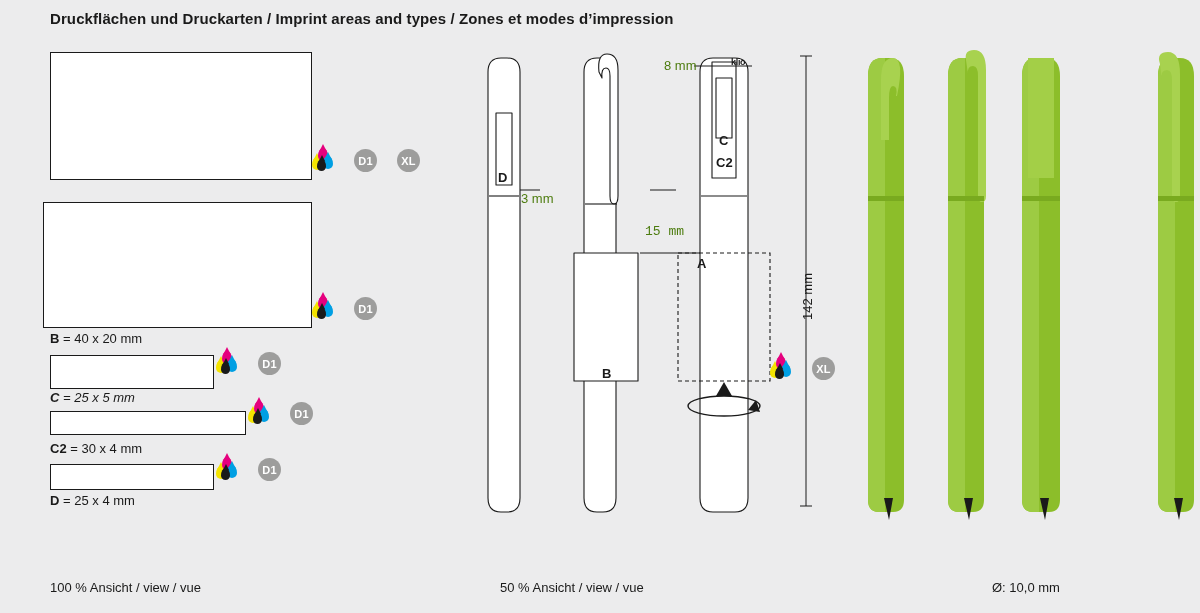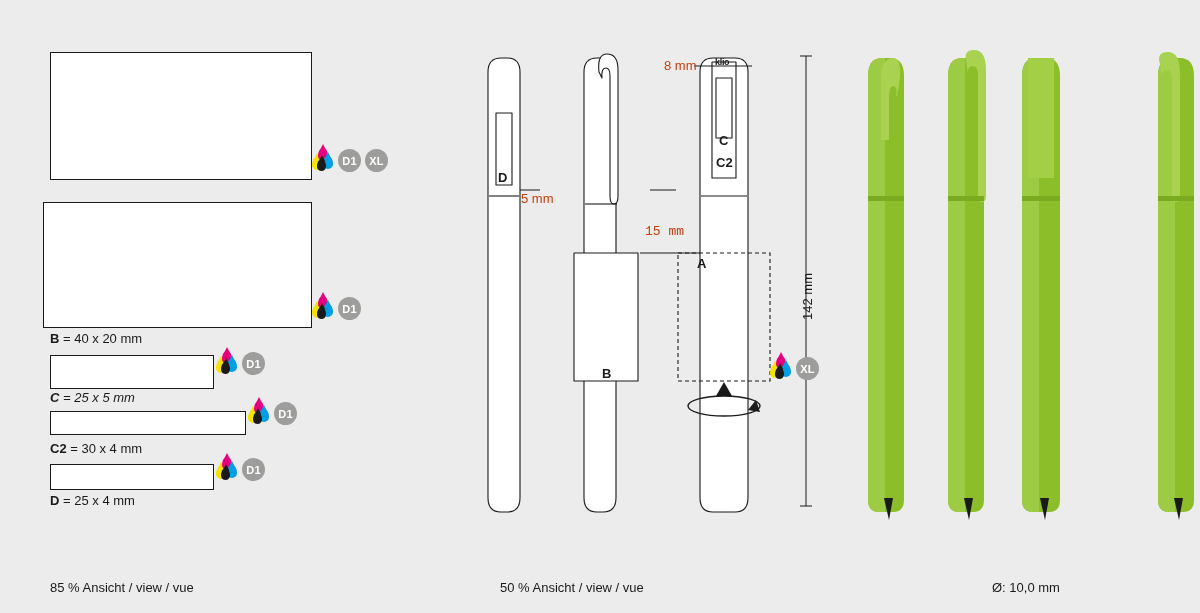--- a/index.html
+++ b/index.html
@@ -24,40 +24,40 @@
     position: absolute;
     left: 50px;
     top: 10px;
     font-size: 15px;
     font-weight: bold;
     letter-spacing: 0.1px;
     white-space: nowrap;
   }
 
   
-  .abs { position: absolute; }
+  .abs { position: absolute; margin-left: 16px; }
   .box {
     position: absolute;
     background: #ffffff;
     border: 1px solid #1a1a1a;
     box-sizing: border-box;
   }
   .caption {
     position: absolute;
     font-size: 13px;
     white-space: nowrap;
   }
   .caption b { font-weight: bold; }
 
   
   .drop-group {
     position: absolute;
     display: flex;
     align-items: flex-end;
-    gap: 4px;
+    gap: 20px;
   }
   .cmyk {
     position: relative;
     width: 22px;
     height: 24px;
   }
   .cmyk span {
     position: absolute;
     width: 10px;
     height: 13px;
@@ -99,21 +99,21 @@
   
   .inlabel {
     position: absolute;
     font-size: 13px;
     font-weight: bold;
     color: #1a1a1a;
   }
   .dim {
     position: absolute;
     font-size: 13px;
-    color: #c2410c;
+    color: #4d7c0f;
     white-space: nowrap;
   }
   .vdim {
     position: absolute;
     font-size: 13px;
     color: #1a1a1a;
     white-space: nowrap;
     transform: rotate(-90deg);
     transform-origin: left top;
   }
@@ -126,20 +126,21 @@
   }
   .f1 { left: 50px; }
   .f2 { left: 500px; }
   .f3 { left: 992px; }
 </style>
 </head>
 <body>
 
 <div class="root">
 
+  <div class="title">Druckflächen und Druckarten / Imprint areas and types / Zones et modes d’impression</div>
 
   <div class="box" style="left:50px; top:52px; width:262px; height:128px;"></div>
   <div class="drop-group" style="left:312px; top:148px;">
     <div class="cmyk">
       <span class="d-y"></span>
         <span class="d-m"></span>
         <span class="d-c"></span>
         <span class="d-k"></span>
     </div>
     <div class="badge">D1</div>
@@ -272,31 +273,31 @@
   </svg>
 
   <div class="inlabel" style="left:498px; top:170px;">D</div>
   <div class="inlabel" style="left:602px; top:366px;">B</div>
   <div class="inlabel" style="left:719px; top:133px;">C</div>
   <div class="inlabel" style="left:716px; top:155px;">C2</div>
   <div class="inlabel" style="left:697px; top:256px;">A</div>
   <div class="abs" style="left:715px; top:57px; font-size:9px; font-weight:bold; letter-spacing:-0.3px;">klio</div>
 
   <div class="dim" style="left:664px; top:58px;">8 mm</div>
-  <div class="dim" style="left:521px; top:191px;">5 mm</div>
+  <div class="dim" style="left:521px; top:191px;">3 mm</div>
   <div class="dim" style="left:645px; top:224px;font-family:Liberation Mono, monospace;">15 mm</div>
   <div class="vdim" style="left:800px; top:320px;">142 mm</div>
 
   <div class="drop-group" style="left:770px; top:356px;">
     <div class="cmyk">
       <span class="d-y"></span>
         <span class="d-m"></span>
         <span class="d-c"></span>
         <span class="d-k"></span>
     </div>
     <div class="badge">XL</div>
   </div>
 
-  <div class="footer f1">85 % Ansicht / view / vue</div>
+  <div class="footer f1">100 % Ansicht / view / vue</div>
   <div class="footer f2">50 % Ansicht / view / vue</div>
   <div class="footer f3">Ø: 10,0 mm</div>
 
 </div>
 
 </body></html>

